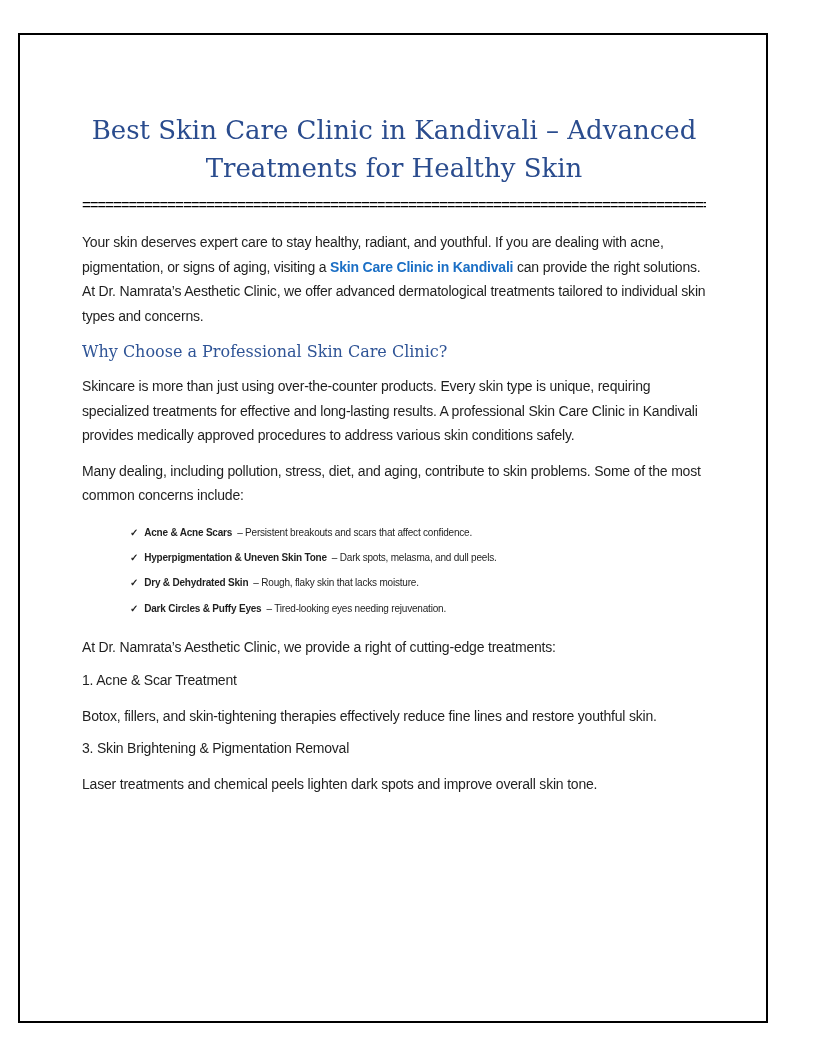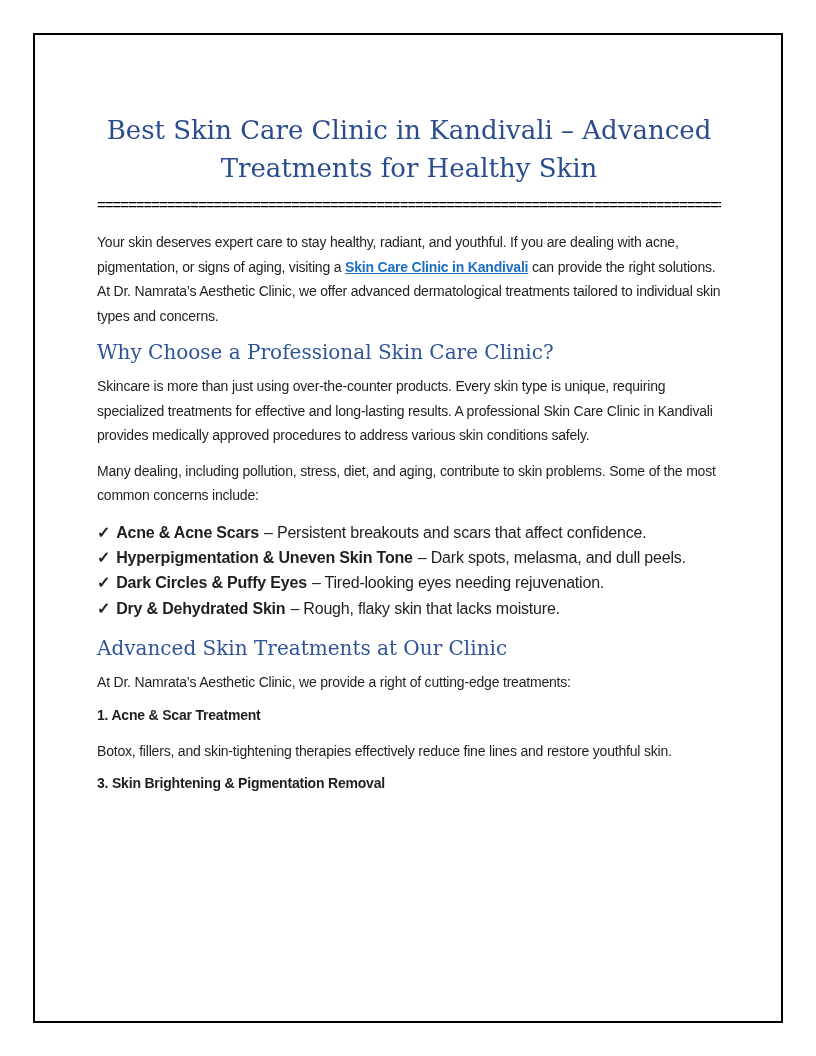--- a/index.html
+++ b/index.html
@@ -6,21 +6,21 @@
   html, body {
     width: 816px; height: 1056px;
     background: #ffffff;
     font-family: "Liberation Sans", sans-serif;
     color: #1f1f1f;
     overflow: hidden;
   }
   .page { position: relative; width: 816px; height: 1056px; background: #ffffff; }
   .page-border {
     position: absolute;
-    left: 33px; top: 33px;
+    left: 18px; top: 33px;
     width: 750px; height: 990px;
     border: 2px solid #000000;
     background: #ffffff;
   }
   .content {
     position: absolute;
     left: 0; top: 0; right: 0; bottom: 0;
     padding: 76px 60px 0 62px;
   }
   h1.doc-title {
@@ -44,49 +44,49 @@
   }
   p.body-text {
     font-size: 14px;
     letter-spacing: -0.2px;
     line-height: 24.5px;
     margin: 0 0 11px 0;
   }
   a.doc-link {
     color: #1b6fc5;
     font-weight: bold;
-    text-decoration: underline;
     cursor: pointer;
   }
   h2.section-heading {
     font-family: "DejaVu Serif", "Liberation Serif", serif;
     font-weight: normal;
-    font-size: 20px;
+    font-size: 16px;
     line-height: 26px;
     color: #2f5496;
     margin: 0 0 9px 0;
   }
   ul.checklist {
     list-style: none;
     margin: 12px 0 14px 0;
   }
   ul.checklist li {
-    font-size: 16px;
+    font-size: 10px;
     letter-spacing: -0.2px;
     line-height: 25.4px;
     white-space: nowrap;
     overflow: hidden;
+    margin-left: 48px;
   }
   .check-mark { font-weight: bold; }
   .item-label { font-weight: bold; margin-left: 6px; }
   .item-desc { margin-left: 5px; }
   h3.treatment-title {
     font-size: 14px;
     letter-spacing: -0.2px;
-    font-weight: bold;
+    font-weight: normal;
     line-height: 19px;
     color: #1f1f1f;
     margin: 7px 0 14px 0;
   }
 </style>
 </head>
 <body>
 
 <div class="page">
   <div class="page-border">
@@ -102,28 +102,28 @@
       <p class="body-text"><span>Your skin deserves expert care to stay healthy, radiant, and youthful. If you are dealing with acne, pigmentation, or signs of aging, visiting a </span><a class="doc-link">Skin Care Clinic in Kandivali</a><span> can provide the right solutions. At Dr. Namrata’s Aesthetic Clinic, we offer advanced dermatological treatments tailored to individual skin types and concerns.</span></p>
 
       <h2 class="section-heading">Why Choose a Professional Skin Care Clinic?</h2>
       <p class="body-text">Skincare is more than just using over-the-counter products. Every skin type is unique, requiring specialized treatments for effective and long-lasting results. A professional Skin Care Clinic in Kandivali provides medically approved procedures to address various skin conditions safely.</p>
 
       <p class="body-text">Many dealing, including pollution, stress, diet, and aging, contribute to skin problems. Some of the most common concerns include:</p>
 
       <ul class="checklist">
         <li><span class="check-mark">✓</span><span class="item-label">Acne &amp; Acne Scars</span><span class="item-desc">– Persistent breakouts and scars that affect confidence.</span></li>
         <li><span class="check-mark">✓</span><span class="item-label">Hyperpigmentation &amp; Uneven Skin Tone</span><span class="item-desc">– Dark spots, melasma, and dull peels.</span></li>
+        <li><span class="check-mark">✓</span><span class="item-label">Dry &amp; Dehydrated Skin</span><span class="item-desc">– Rough, flaky skin that lacks moisture.</span></li>
         <li><span class="check-mark">✓</span><span class="item-label">Dark Circles &amp; Puffy Eyes</span><span class="item-desc">– Tired-looking eyes needing rejuvenation.</span></li>
-        <li><span class="check-mark">✓</span><span class="item-label">Dry &amp; Dehydrated Skin</span><span class="item-desc">– Rough, flaky skin that lacks moisture.</span></li>
       </ul>
 
-      <h2 class="section-heading">Advanced Skin Treatments at Our Clinic</h2>
       <p class="body-text">At Dr. Namrata’s Aesthetic Clinic, we provide a right of cutting-edge treatments:</p>
 
       <h3 class="treatment-title">1. Acne &amp; Scar Treatment</h3>
 
       <p class="body-text">Botox, fillers, and skin-tightening therapies effectively reduce fine lines and restore youthful skin.</p>
 
       <h3 class="treatment-title">3. Skin Brightening &amp; Pigmentation Removal</h3>
+      <p class="body-text">Laser treatments and chemical peels lighten dark spots and improve overall skin tone.</p>
 
     </div>
   </div>
 </div>
 
 </body></html>

